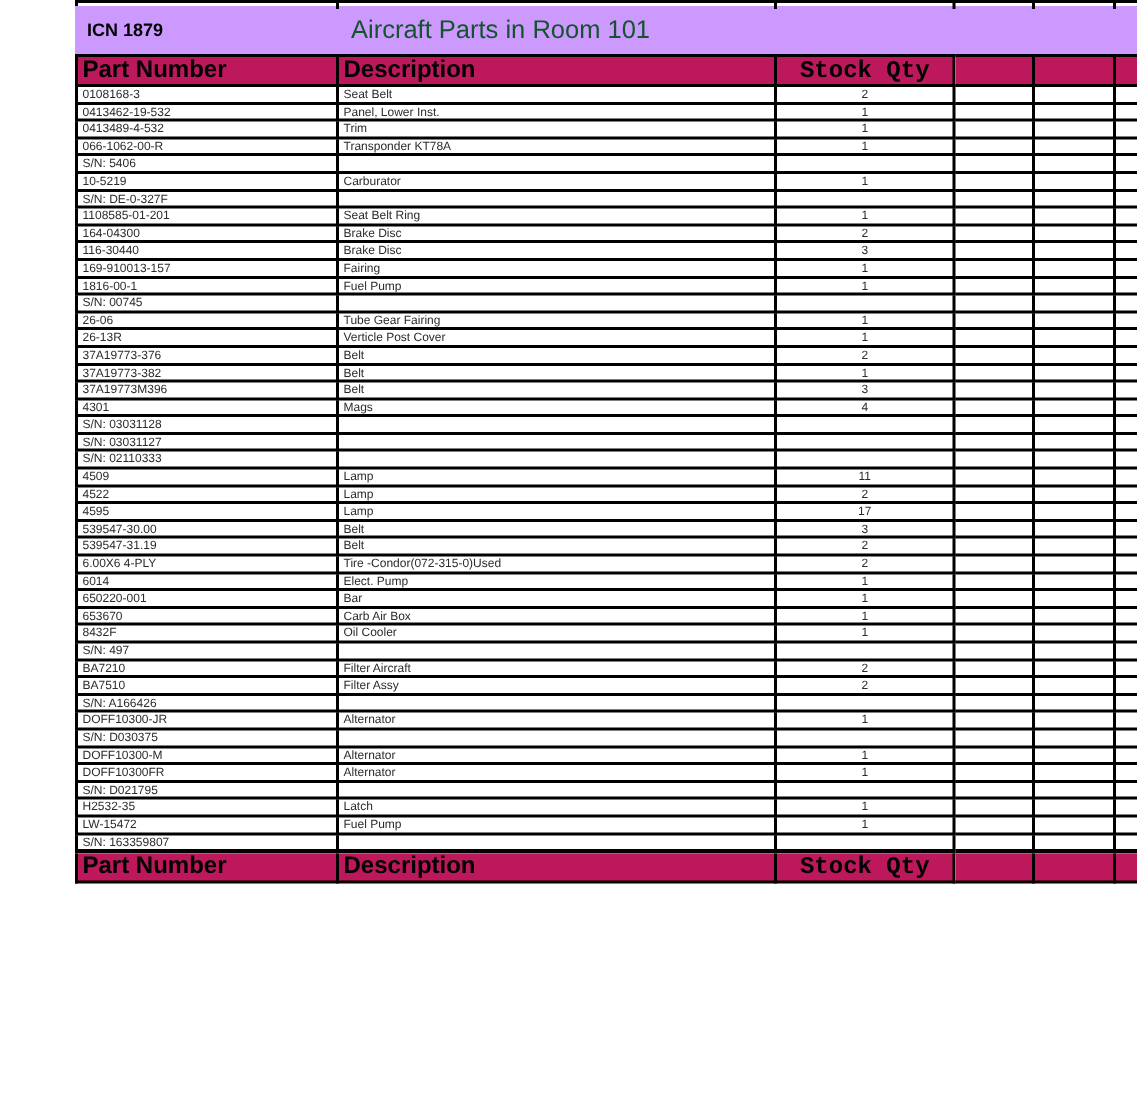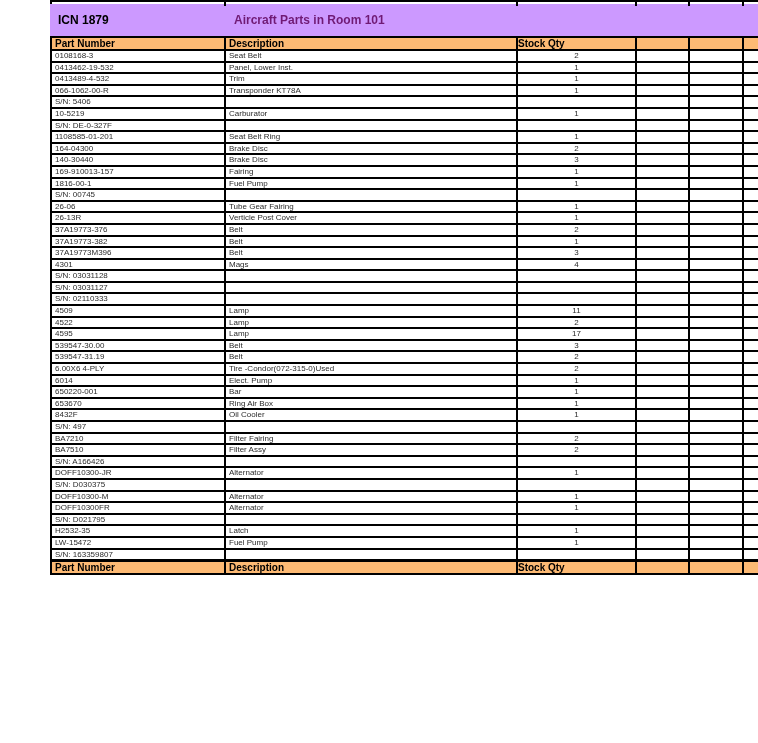--- a/index.html
+++ b/index.html
@@ -46,23 +46,23 @@
     padding-left: 8px;
     box-sizing: border-box;
   }
   .title-band .icn {
     width: 176px;
     font-size: 12px;
     font-weight: bold;
     color: #000;
   }
   .title-band .title {
-    font-size: 12px;
-    font-weight: bold;
-    color: #701a75;
+    font-size: 17px;
+    font-weight: normal;
+    color: #14532d;
   }
   table.parts {
     border-collapse: collapse;
     table-layout: fixed;
     width: 745px;
   }
   table.parts col.c1 { width: 174px; }
   table.parts col.c2 { width: 292px; }
   table.parts col.c3 { width: 119px; }
   table.parts col.c4 { width: 53px; }
@@ -70,28 +70,30 @@
   table.parts col.c6 { width: 53px; }
   table.parts th, table.parts td {
     border: 2px solid #000;
     padding: 0 0 0 3px;
     overflow: hidden;
     white-space: nowrap;
     box-sizing: border-box;
   }
   table.parts thead th, table.parts tfoot th {
     height: 13px;
-    font-size: 10px;
+    font-size: 16px;
     font-weight: bold;
     text-align: left;
     color: #000;
-    background: #fdba74;
+    background: #be185d;
   }
   table.parts thead th.qty, table.parts tfoot th.qty {
+    text-align: center;
     padding-left: 0;
+    font-family: Liberation Mono, monospace;
   }
   table.parts tfoot th {
     border-top-width: 3px;
   }
   table.parts tbody td {
     height: 9.6px;
     font-size: 8px;
     color: #2b2b2b;
     line-height: 9.6px;
   }
@@ -215,21 +217,21 @@
   <tr>
     <td class="c-part">164-04300</td>
     <td class="c-desc">Brake Disc</td>
     <td class="c-qty qty">2</td>
     <td></td>
     <td></td>
     <td></td>
   </tr>
 
   <tr>
-    <td class="c-part">140-30440</td>
+    <td class="c-part">116-30440</td>
     <td class="c-desc">Brake Disc</td>
     <td class="c-qty qty">3</td>
     <td></td>
     <td></td>
     <td></td>
   </tr>
 
   <tr>
     <td class="c-part">169-910013-157</td>
     <td class="c-desc">Fairing</td>
@@ -407,21 +409,21 @@
     <td class="c-part">650220-001</td>
     <td class="c-desc">Bar</td>
     <td class="c-qty qty">1</td>
     <td></td>
     <td></td>
     <td></td>
   </tr>
 
   <tr>
     <td class="c-part">653670</td>
-    <td class="c-desc">Ring Air Box</td>
+    <td class="c-desc">Carb Air Box</td>
     <td class="c-qty qty">1</td>
     <td></td>
     <td></td>
     <td></td>
   </tr>
 
 
   <tr>
     <td class="c-part">8432F</td>
     <td class="c-desc">Oil Cooler</td>
@@ -435,21 +437,21 @@
     <td class="c-part">S/N: 497</td>
     <td class="c-desc"></td>
     <td class="c-qty qty"></td>
     <td></td>
     <td></td>
     <td></td>
   </tr>
 
   <tr>
     <td class="c-part">BA7210</td>
-    <td class="c-desc">Filter Fairing</td>
+    <td class="c-desc">Filter Aircraft</td>
     <td class="c-qty qty">2</td>
     <td></td>
     <td></td>
     <td></td>
   </tr>
 
   <tr>
     <td class="c-part">BA7510</td>
     <td class="c-desc">Filter Assy</td>
     <td class="c-qty qty">2</td>

